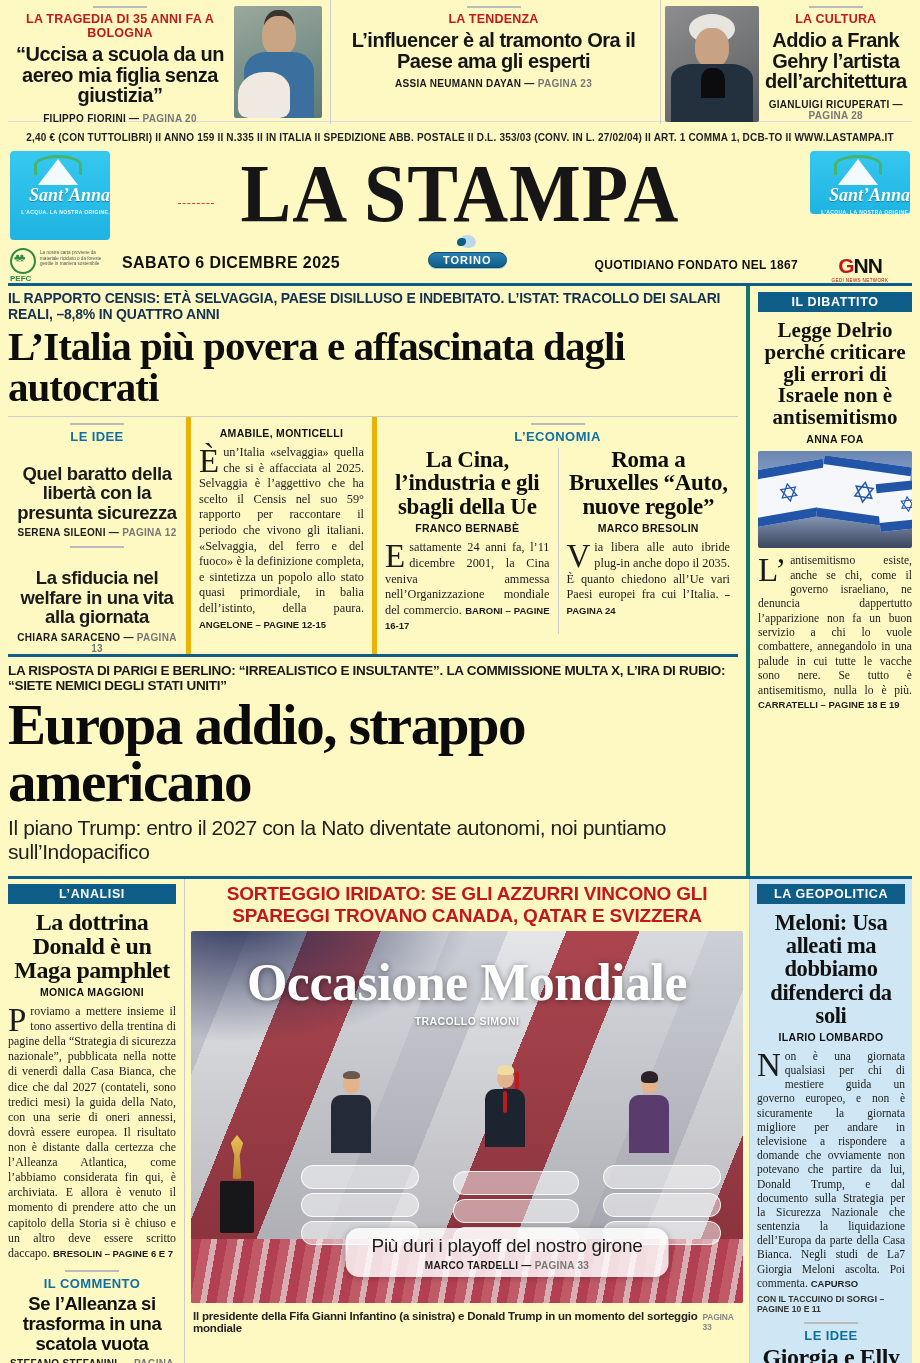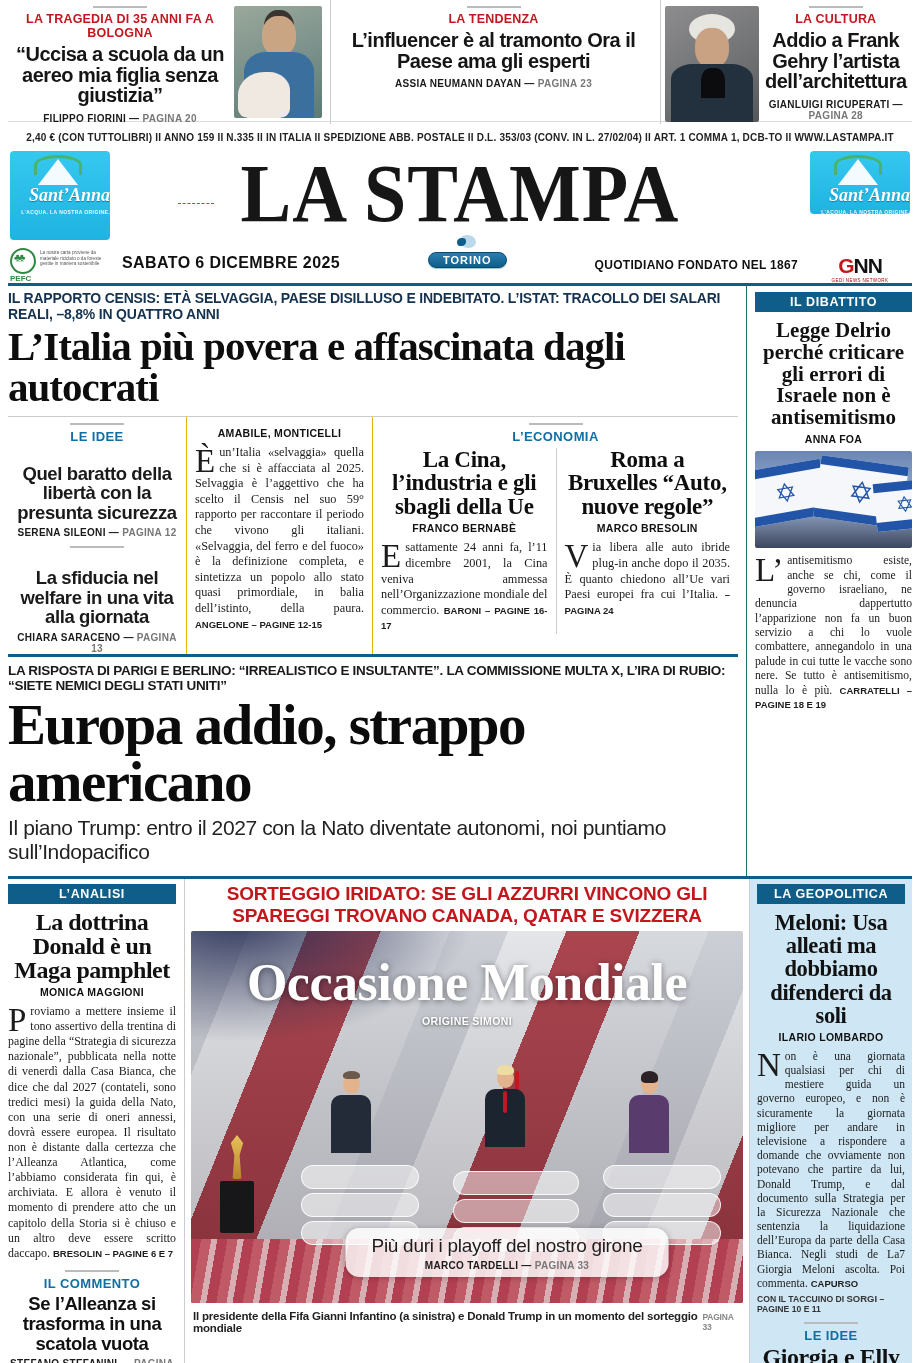--- a/index.html
+++ b/index.html
@@ -1,17 +1,17 @@
 <!DOCTYPE html>
 <html lang="it"><head>
 <meta charset="utf-8">
 <style>
   * { margin:0; padding:0; box-sizing:border-box; }
   body { background:#e8e8e8; font-family:"Liberation Sans", sans-serif; }
-  .page { width:920px; height:1363px; background:#ffffff; margin:0 auto; position:relative;
+  .page { width:920px; height:1363px; background:#fef9c3; margin:0 auto; position:relative;
           overflow:hidden; padding:0 8px; color:#111; }
 
   
   .rule-blue { height:3px; background:#0e5e89; border:0; }
   .hr-short { width:54px; height:2px; background:#bbb; margin:0 auto 4px; }
   .byline { font-size:10px; font-weight:bold; letter-spacing:.3px; color:#1a1a1a; text-align:center; }
   .byline .pg { color:#777; font-weight:600; }
   .body-txt { font-family:"Liberation Serif", serif; font-size:12.3px; line-height:1.27;
               text-align:justify; hyphens:auto; color:#1c1c1c; }
   .body-txt .tail { font-family:"Liberation Sans", sans-serif; font-size:9.5px; font-weight:bold; }
@@ -83,34 +83,34 @@
               letter-spacing:1px; border:1px solid #0b4a6d; border-radius:9px; padding:1px 14px; box-shadow:0 1px 0 #9cc; }
 
   
   .upper { display:grid; grid-template-columns:1fr 166px; }
   .upper-left { padding-right:8px; }
   .kicker-navy { color:#14324f; font-size:14px; font-weight:800; letter-spacing:-.2px; padding:4px 0 2px; }
   .lead-headline { font-family:"Liberation Serif", serif; font-weight:700; font-size:41px;
                    letter-spacing:-1px; line-height:1.0; color:#0d0d0d; padding:2px 0 8px; }
   .lead-cols { display:grid; grid-template-columns:178px 186px 1fr; border-top:1px solid #ccc; height:238px; overflow:hidden; }
   .lead-col { padding:6px 8px 0; }
-  .lead-col + .lead-col { border-left:1px solid #eab308; }
+  .lead-col + .lead-col { border-left:5px solid #eab308; }
   .idee-title { font-size:18.5px; font-weight:600; letter-spacing:-.4px; line-height:1.05; text-align:center; color:#1a1a1a; margin:20px 0 5px; }
   .author-line { font-size:10.5px; font-weight:800; text-align:center; letter-spacing:.3px; margin:4px 0 6px; }
   .econ-cols { display:grid; grid-template-columns:1fr 1fr; }
   .econ-col { padding:0 8px; }
   .econ-col + .econ-col { border-left:1px solid #ccc; }
   .serif-title { font-family:"Liberation Serif", serif; font-weight:700; font-size:23px;
                  line-height:1.02; letter-spacing:-.3px; text-align:center; color:#0e0e0e; }
   .europa { padding:2px 0 6px; }
   .europa-kicker { color:#1a1a1a; font-size:13.5px; font-weight:800; letter-spacing:-.3px; padding:4px 0 0; }
   .europa-headline { font-family:"Liberation Serif", serif; font-weight:700; font-size:57px;
                      letter-spacing:-1.5px; line-height:1.0; color:#0b0b0b; padding:3px 0 4px; }
   .europa-sub { font-size:21px; font-weight:500; letter-spacing:-.4px; color:#222; padding:2px 0 6px; }
-  .dibattito { border-left:1px solid #0f766e; padding:6px 0 0 8px; overflow:hidden; }
+  .dibattito { border-left:4px solid #0f766e; padding:6px 0 0 8px; overflow:hidden; }
   .dib-title { font-family:"Liberation Serif", serif; font-weight:700; font-size:21px; line-height:1.04;
                text-align:center; margin:8px 0 4px; }
   .ph-flags { width:100%; height:97px; position:relative; overflow:hidden; border-radius:2px;
               background:linear-gradient(#6b86b3,#9db3d3 55%,#3c465e); margin:4px 0 6px; }
   .flag { position:absolute; background:#f5f7fa; border-top:9px solid #2255a8; border-bottom:9px solid #2255a8;
           display:flex; align-items:center; justify-content:center; color:#2255a8; }
   .dib-body { font-size:11.6px; line-height:1.24; }
 
   
   .mid { display:grid; grid-template-columns:176px 1fr 162px; height:486px; overflow:hidden; }
@@ -326,21 +326,21 @@
       <div class="label-blue">IL COMMENTO</div>
       <div class="commento-title">Se l’Alleanza si trasforma in una scatola vuota</div>
       <div class="byline"><span>STEFANO STEFANINI</span> — <span class="pg">PAGINA 27</span></div>
 
     </div>
 
     <div class="mid-center">
       <div class="sorteggio">SORTEGGIO IRIDATO: SE GLI AZZURRI VINCONO GLI SPAREGGI TROVANO CANADA, QATAR E SVIZZERA</div>
       <div class="ph-mondiale">
         <div class="mondiale-head">Occasione Mondiale</div>
-        <div class="mondiale-author">ORIGINE SIMONI</div>
+        <div class="mondiale-author">TRACOLLO SIMONI</div>
         <div class="carpet"></div>
         <div class="trophy" style="left:26px; bottom:70px;">
             <div class="cup"></div>
             <div class="base"></div>
           </div>
         <div class="person" style="left:138px; bottom:150px;">
           <div class="head">
               <i class="hair" style="background:#6b5a4b; height:8px;"></i>
             </div>
           <div class="torso" style="background:#232b38;"></div>

